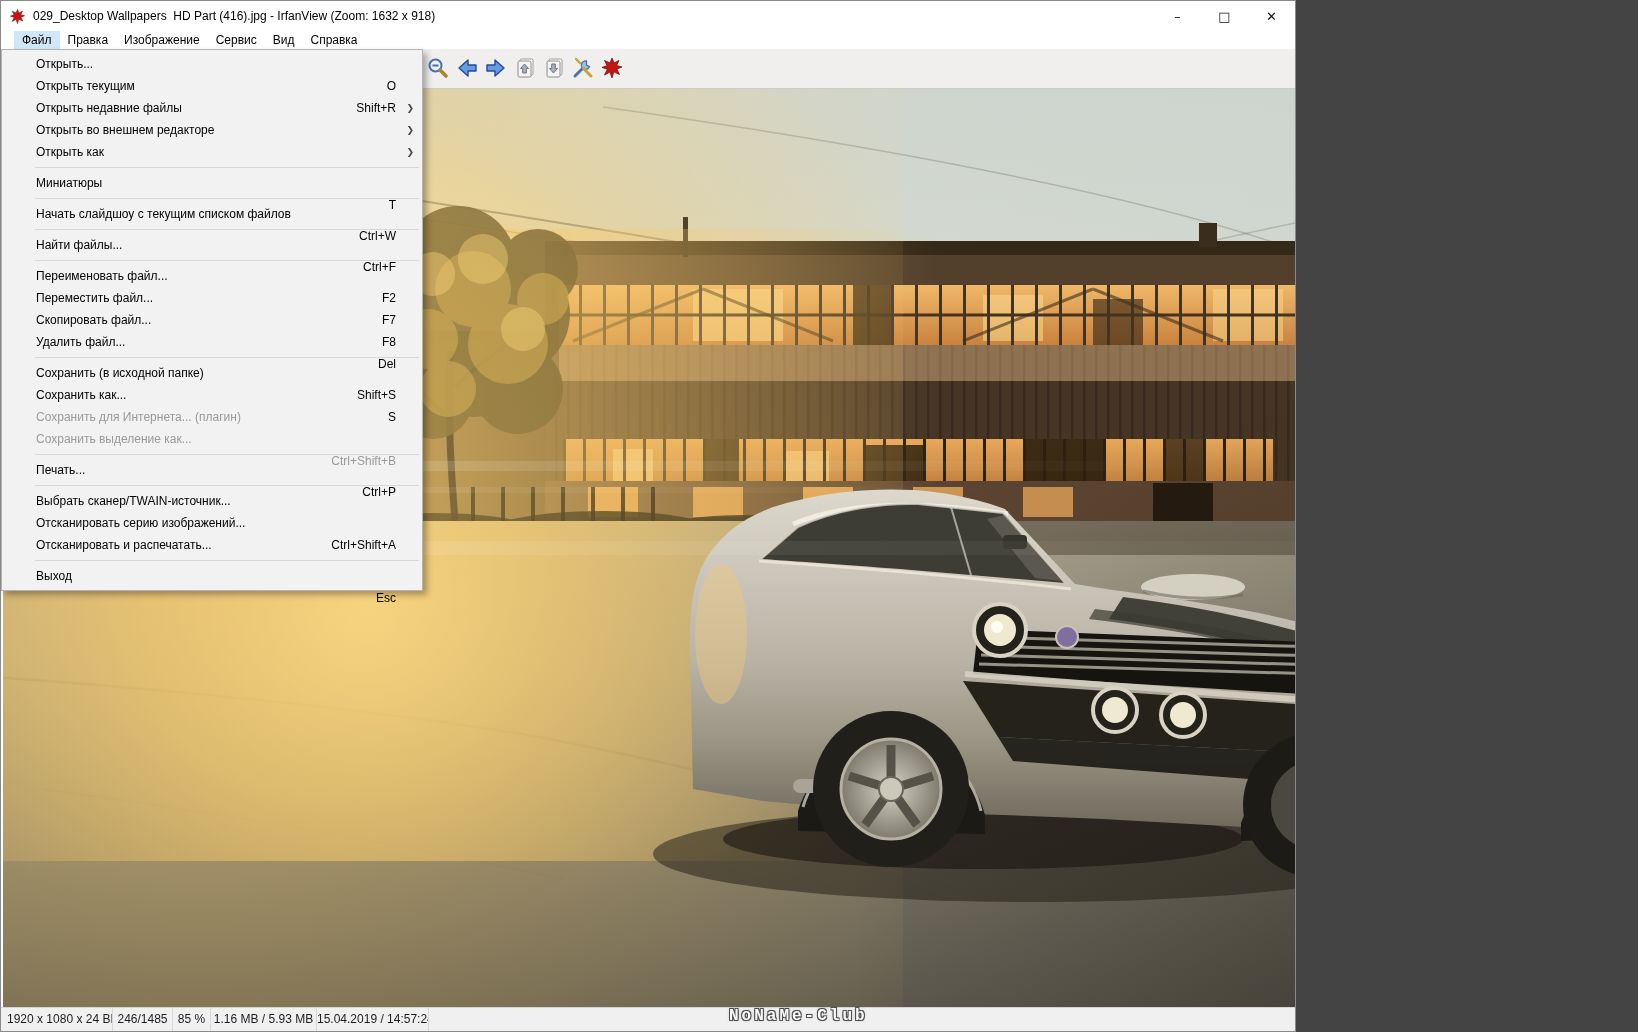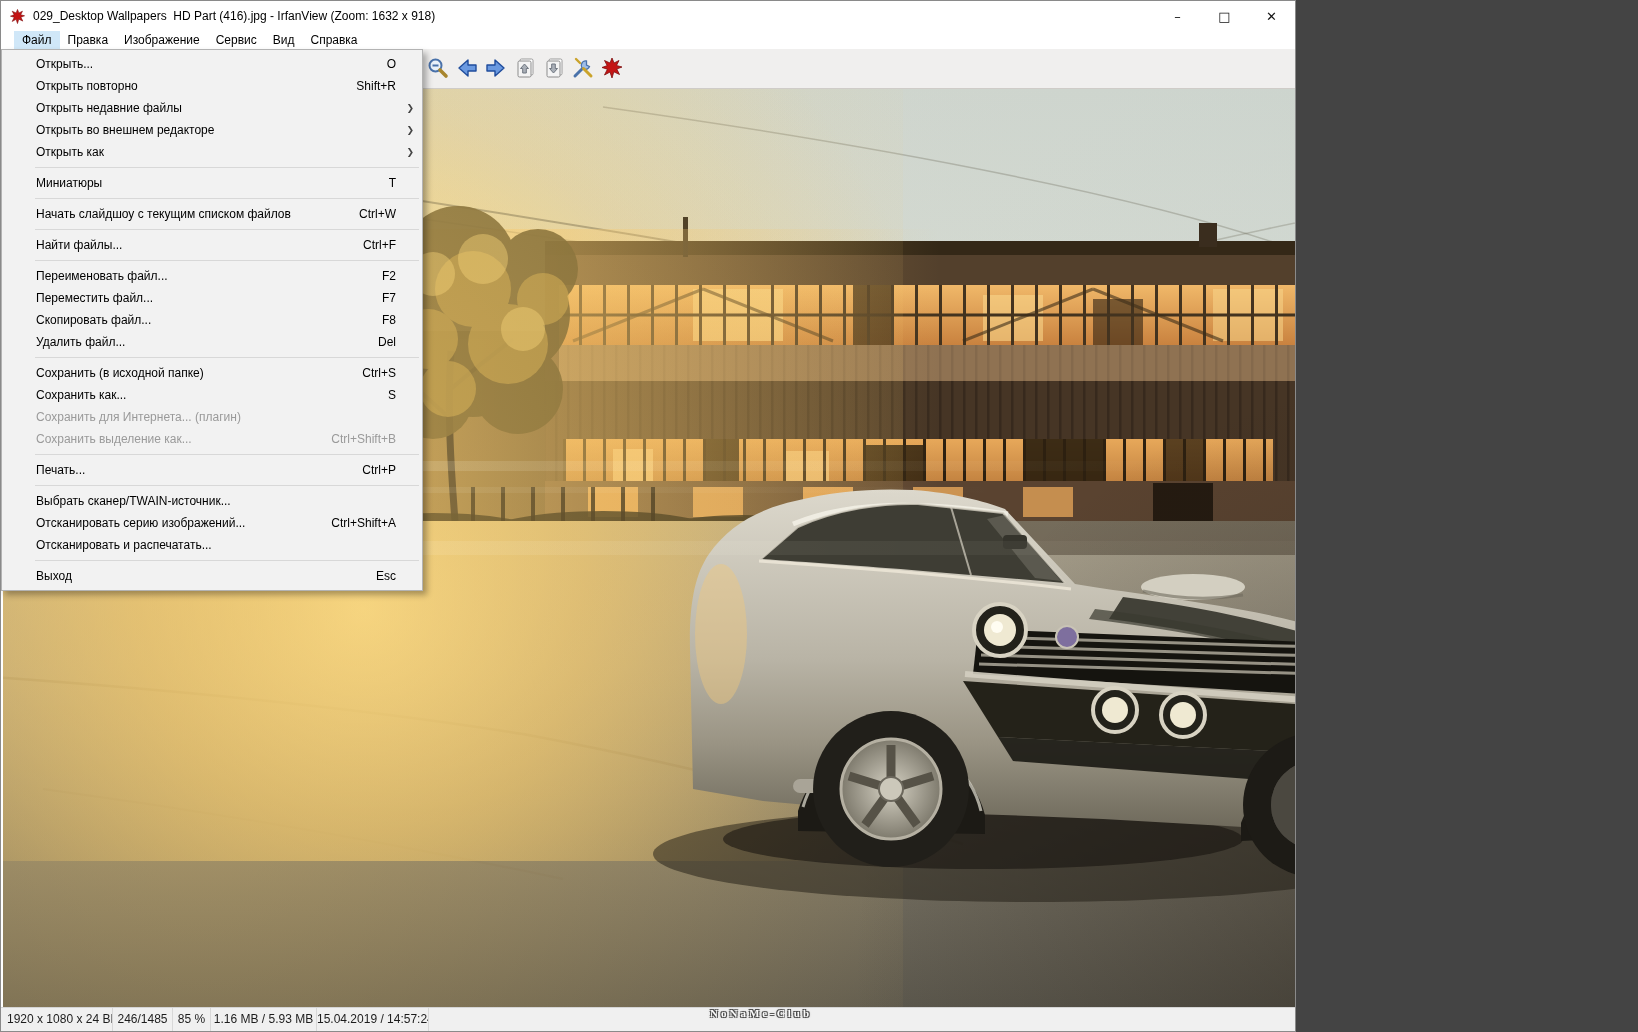--- a/index.html
+++ b/index.html
@@ -31,29 +31,29 @@
   
   .image-area{position:absolute;left:0;top:88px;width:100%;height:918px;background:#ffffff;}
   .photo{position:absolute;left:2px;top:0;width:1632px;height:918px;overflow:hidden;}
   .photo svg{position:absolute;left:0;top:0;}
   
   .statusbar{position:absolute;left:0;bottom:0;width:100%;height:24px;background:#f0f0f0;
     border-top:1px solid #d4d4d4;display:flex;font-size:12px;color:#1c1c1c;}
   .sb-cell{height:100%;line-height:22px;text-align:center;border-right:1px solid #d8d8d8;
     white-space:nowrap;overflow:hidden;}
   .sb-cell.first{text-align:left;padding-left:6px;}
-  .watermark{position:absolute;left:709px;top:-1px;font-family:Liberation Serif, serif;
-    font-weight:bold;font-size:11px;letter-spacing:3px;color:#fbfbfb;
+  .watermark{position:absolute;left:728px;top:-1px;font-family:Liberation Mono, monospace;
+    font-weight:bold;font-size:16px;letter-spacing:3px;color:#fbfbfb;
     text-shadow:-1px -1px 0 #4e4e4e,1px -1px 0 #4e4e4e,-1px 1px 0 #4e4e4e,1px 1px 0 #4e4e4e,0 0 3px rgba(0,0,0,.45);}
   
   .menu{position:absolute;left:0;top:48px;width:422px;background:#f2f2f2;
     border:1px solid #b3b3b3;box-shadow:4px 4px 6px rgba(0,0,0,.3);
     padding:3px 0;z-index:50;font-size:12px;}
   .menu-item{height:22px;line-height:22px;display:flex;position:relative;
-    padding-left:34px;padding-right:26px;color:#000;}
+    padding-left:34px;padding-right:26px;color:#000;flex-direction:column;}
   .menu-item.disabled{color:#9a9a9a;}
   .mi-label{white-space:nowrap;}
   .mi-shortcut{margin-left:auto;padding-left:20px;white-space:nowrap;}
   .mi-arrow{position:absolute;right:8px;top:0;font-size:9px;color:#444;}
   .menu-sep{height:1px;background:#d8d8d8;margin:4px 3px 4px 33px;}
 </style>
 </head>
 <body>
 
 <div class="window">
@@ -410,21 +410,21 @@
       <div class="sb-cell" style="width: 106px;">1.16 MB / 5.93 MB</div>
       <div class="sb-cell" style="width: 112px;">15.04.2019 / 14:57:24</div>
     </div>
 
   <div class="menu">
       <div class="menu-item">
         <span class="mi-label">Открыть...</span>
         <span class="mi-shortcut">O</span>
       </div>
       <div class="menu-item">
-        <span class="mi-label">Открыть повторно</span>
+        <span class="mi-label">Открыть текущим</span>
         <span class="mi-shortcut">Shift+R</span>
       </div>
       <div class="menu-item">
         <span class="mi-label">Открыть недавние файлы</span>
         <span class="mi-shortcut"></span>
         <span class="mi-arrow">❯</span>
       </div>
       <div class="menu-item">
         <span class="mi-label">Открыть во внешнем редакторе</span>
         <span class="mi-shortcut"></span>
@@ -463,21 +463,21 @@
         <span class="mi-label">Скопировать файл...</span>
         <span class="mi-shortcut">F8</span>
       </div>
       <div class="menu-item">
         <span class="mi-label">Удалить файл...</span>
         <span class="mi-shortcut">Del</span>
       </div>
       <div class="menu-sep"></div>
       <div class="menu-item">
         <span class="mi-label">Сохранить (в исходной папке)</span>
-        <span class="mi-shortcut">Ctrl+S</span>
+        <span class="mi-shortcut">Shift+S</span>
       </div>
       <div class="menu-item">
         <span class="mi-label">Сохранить как...</span>
         <span class="mi-shortcut">S</span>
       </div>
       <div class="menu-item disabled">
         <span class="mi-label">Сохранить для Интернета... (плагин)</span>
         <span class="mi-shortcut"></span>
       </div>
       <div class="menu-item disabled">

